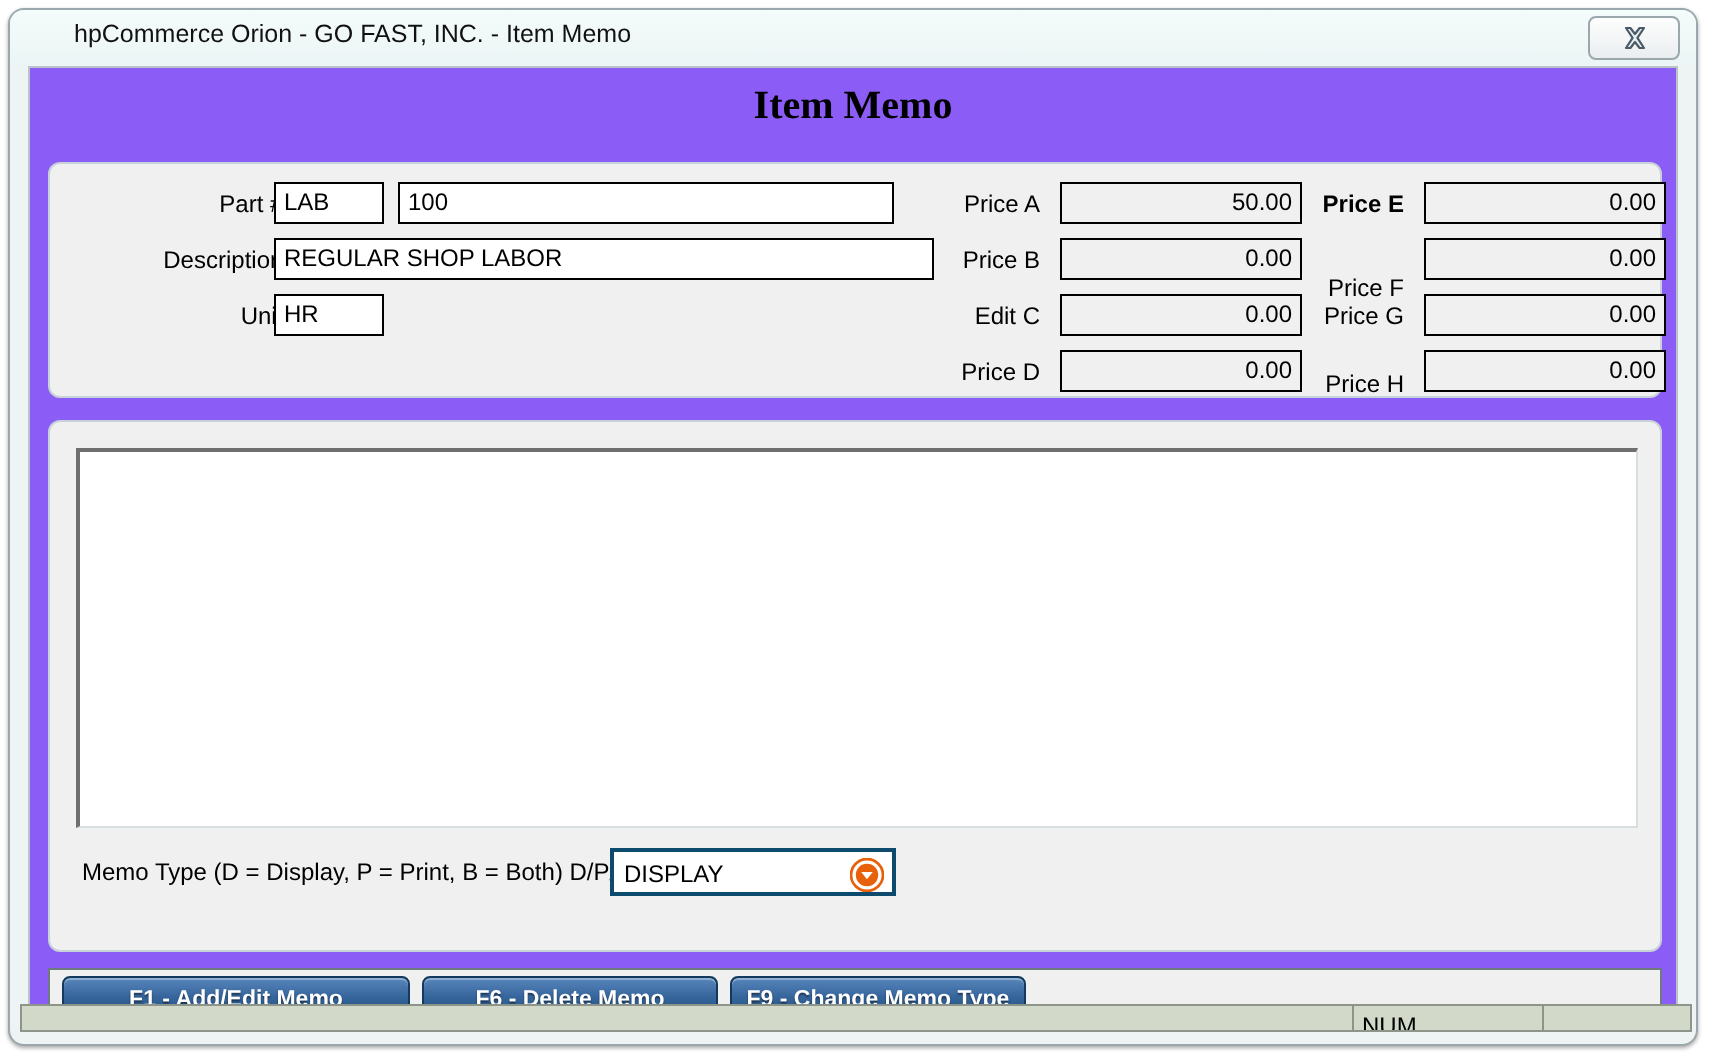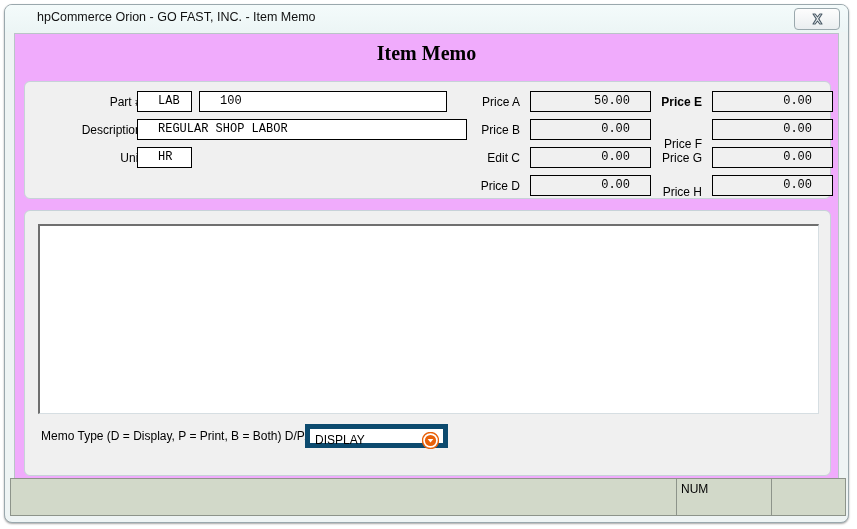--- a/index.html
+++ b/index.html
@@ -30,21 +30,21 @@
     position:absolute;right:8px;top:3px;width:44px;height:20px;
     background:linear-gradient(to bottom,#fdfdfd,#eaeef0);
     border:1px solid #9aa8ad;border-radius:4px;
     display:flex;align-items:center;justify-content:center;
     cursor:pointer;
   }
   .close-btn svg{display:block;}
 
   .client{
     position:absolute;left:9px;top:28px;width:825px;height:481px;
-    background:#f0abfc;border:1px solid #b9c4c8;
+    background:#8b5cf6;border:1px solid #b9c4c8;
     box-sizing:border-box;
   }
   .page-title{
     position:absolute;left:0;right:0;top:8px;height:26px;
     text-align:center;font-family:"Liberation Serif", serif;
     font-weight:bold;font-size:20px;color:#000;
   }
 
   .group{
     position:absolute;box-sizing:border-box;
@@ -52,38 +52,38 @@
   }
   #fields-group{left:9px;top:47px;width:807px;height:118px;}
   #memo-group{left:9px;top:176px;width:807px;height:266px;}
 
   .lbl{position:absolute;font-size:12px;color:#000;white-space:nowrap;}
   .lbl.r{text-align:right;}
 
   .fld{
     position:absolute;box-sizing:border-box;
     border:1px solid #000;background:#ffffff;
-    font-family:Liberation Mono, monospace;font-size:12px;color:#000;
-    padding:0 20px;line-height:19px;height:21px;
+    font-family:Liberation Sans, sans-serif;font-size:12px;color:#000;
+    padding:0 4px;line-height:19px;height:21px;
     white-space:nowrap;overflow:hidden;
   }
   .fld.ro{background:#f0f0f0;text-align:right;}
 
   .memo-box{
     position:absolute;left:13px;top:13px;width:781px;height:190px;
     background:#ffffff;
     border-top:2px solid #6f6f6f;border-left:2px solid #6f6f6f;
     border-right:1px solid #d6dee2;border-bottom:1px solid #d6dee2;
     box-sizing:border-box;
   }
   .memotype-row{position:absolute;left:13px;top:212px;width:781px;height:28px;}
   .memotype-label{position:absolute;left:3px;top:6px;font-size:12px;white-space:nowrap;}
   .memotype-field{
     position:absolute;left:267px;top:1px;width:143px;height:24px;
-    border:5px solid #0c4a6e;background:#fff;box-sizing:border-box;
+    border:2px solid #0c4a6e;background:#fff;box-sizing:border-box;
     font-size:12px;line-height:22px;padding-left:5px;color:#000;
     cursor:pointer;
   }
   .dropdown-dot{
     position:absolute;right:4px;top:3px;width:17px;height:17px;
   }
 
   .buttonbar{
     position:absolute;left:9px;top:450px;width:807px;height:30px;
     background:#f0f0f0;border:1px solid #6f7a7e;box-sizing:border-box;
@@ -92,21 +92,21 @@
     position:absolute;top:3px;height:23px;box-sizing:border-box;
     background:linear-gradient(to bottom,#5886bb 0%,#36659c 45%,#1f4e79 100%);
     border:1px solid #13395c;border-radius:4px;
     color:#ffffff;font-size:11.5px;font-weight:bold;
     display:flex;align-items:center;justify-content:center;
     text-shadow:0 1px 1px rgba(0,0,0,.5);cursor:pointer;
     box-shadow:inset 0 1px 0 rgba(255,255,255,.35);
   }
 
   .statusbar{
-    position:absolute;left:5px;bottom:6px;width:835px;height:38px;
+    position:absolute;left:5px;bottom:6px;width:835px;height:14px;
     display:flex;
   }
   .sbpanel{
     box-sizing:border-box;background:#d2d9c9;
     border:1px solid #8d948a;margin-right:-1px;
     font-size:12px;color:#000;line-height:20px;
     white-space:nowrap;overflow:hidden;
   }
   #sb-main{flex:1 1 auto;}
   #sb-num{width:96px;padding-left:4px;}

